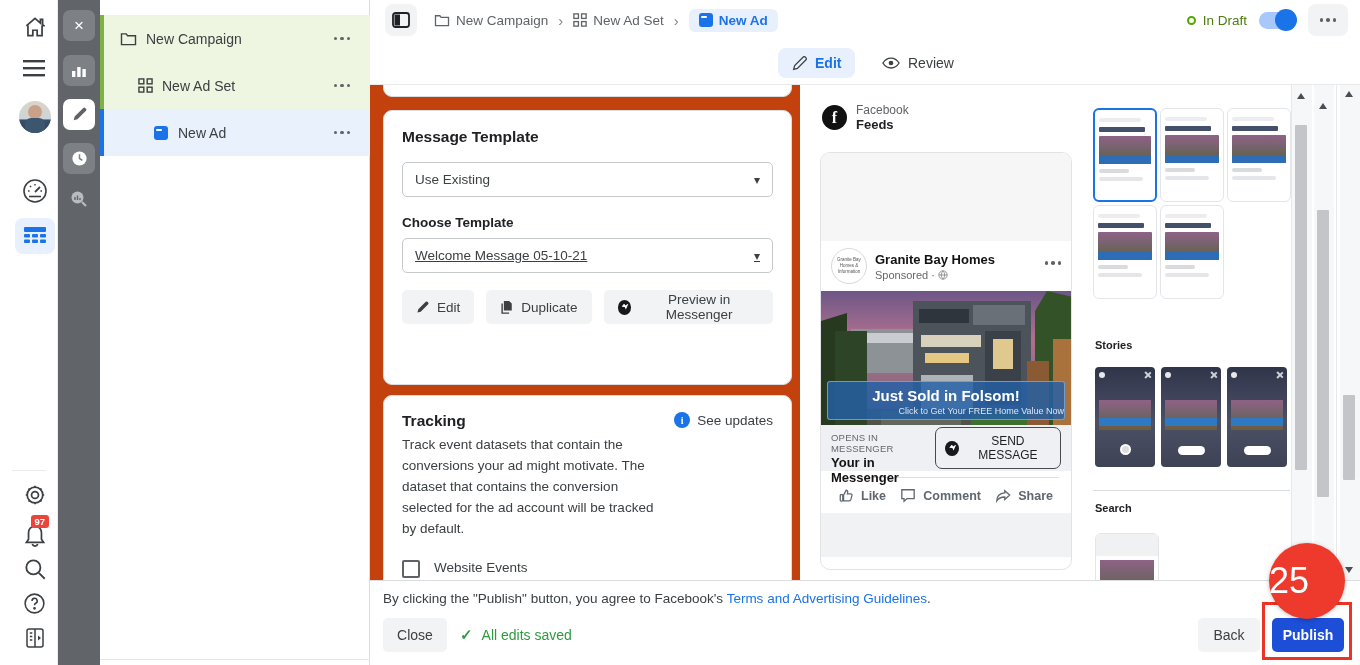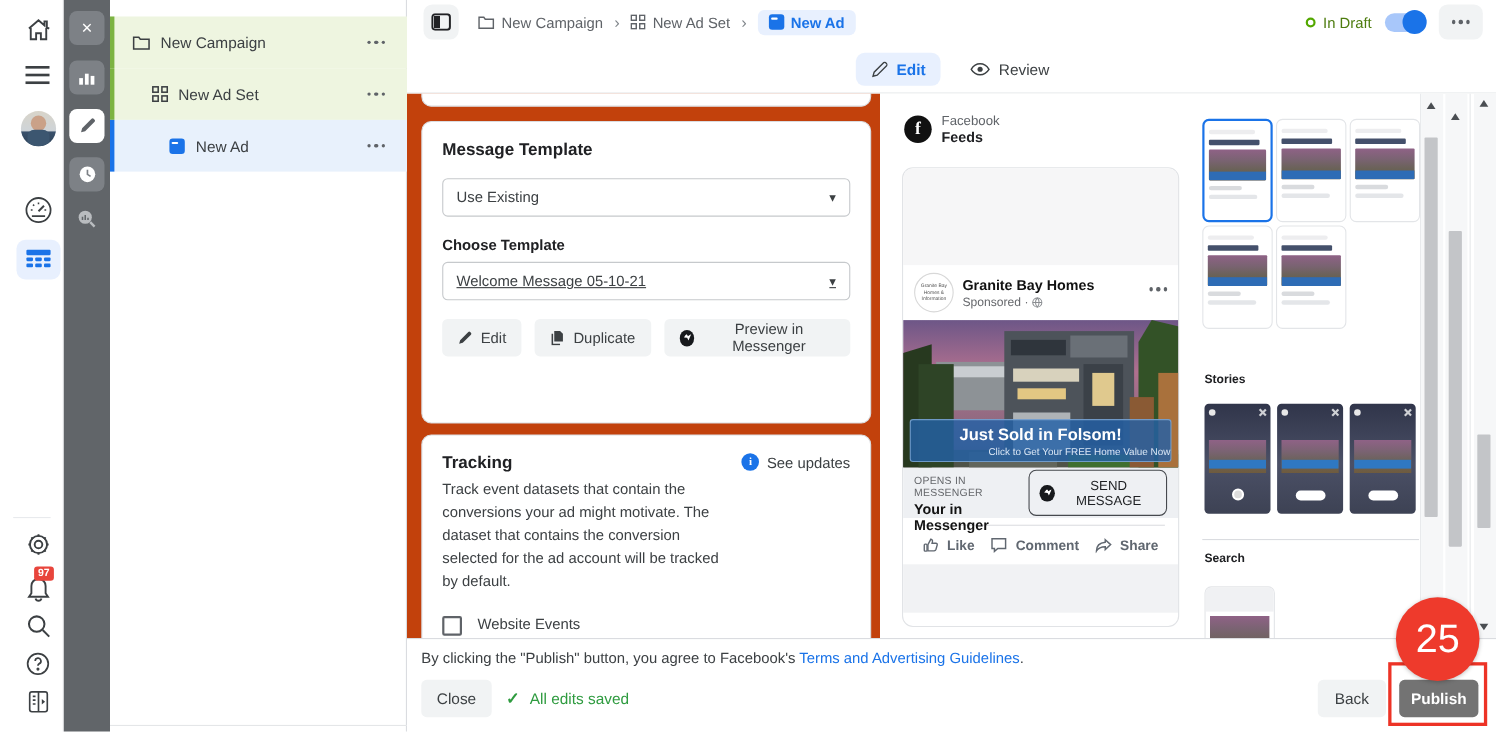--- a/index.html
+++ b/index.html
@@ -153,25 +153,25 @@
   .arr.down { border-top:6px solid #4a4e52; }
 
   
   #footer { position:absolute; left:0; top:580px; width:990px; height:85px; background:#fff; border-top:1px solid #dadce0; z-index:6; }
   #disclaimer { position:absolute; left:13px; top:10px; font-size:13.5px; color:#3c4043; }
   #close-btn { position:absolute; left:13px; top:37px; width:64px; height:34px; font-size:14px; }
   .gray-btn { background:#f1f3f4; border:none; border-radius:5px; color:#3c4043; font-family:inherit; display:flex; align-items:center; justify-content:center; }
   #saved { position:absolute; left:90px; top:45px; display:flex; align-items:center; gap:9px; font-size:14px; color:#2e9b3f; }
   #saved .ck { font-size:15px; font-weight:bold; }
   #back-btn { position:absolute; left:828px; top:37px; width:62px; height:34px; font-size:14px; }
-  #publish-btn { position:absolute; left:902px; top:37px; width:72px; height:34px; background:#737373; border:none; border-radius:5px; color:#fff; font-weight:bold; font-size:14px; font-family:inherit; }
+  #publish-btn { position:absolute; left:902px; top:37px; width:72px; height:34px; background:#1d4ed8; border:none; border-radius:5px; color:#fff; font-weight:bold; font-size:14px; font-family:inherit; }
 
   
   #anno-rect { position:absolute; left:1262px; top:602px; width:90px; height:58px; border:3px solid #ed3326; z-index:20; }
-  #anno-circle { position:absolute; left:1269px; top:543px; width:76px; height:76px; border-radius:50%; background:#ee3a2c; z-index:21; display:flex; align-items:center; justify-content:center; color:#fff; font-size:36px; box-shadow:0 1px 4px rgba(0,0,0,.25); }
+  #anno-circle { position:absolute; left:1269px; top:543px; width:76px; height:76px; border-radius:50%; background:#ee3a2c; z-index:21; display:flex; align-items:center; color:#fff; font-size:36px; box-shadow:0 1px 4px rgba(0,0,0,.25); }
 </style>
 </head>
 <body>
 
 <div id="sidebar-left">
   <div class="sb-ico" style="top:14px">
     <svg width="26" height="26" viewBox="0 0 24 24" fill="none" stroke="#3c4043" stroke-width="1.6">
         <path d="M4 11l8-7 5 4.4V5h2v5.1L21 11M5.5 10.5V20h4.5v-5h4v5h4.5v-9.5"></path>
       </svg>
   </div>

